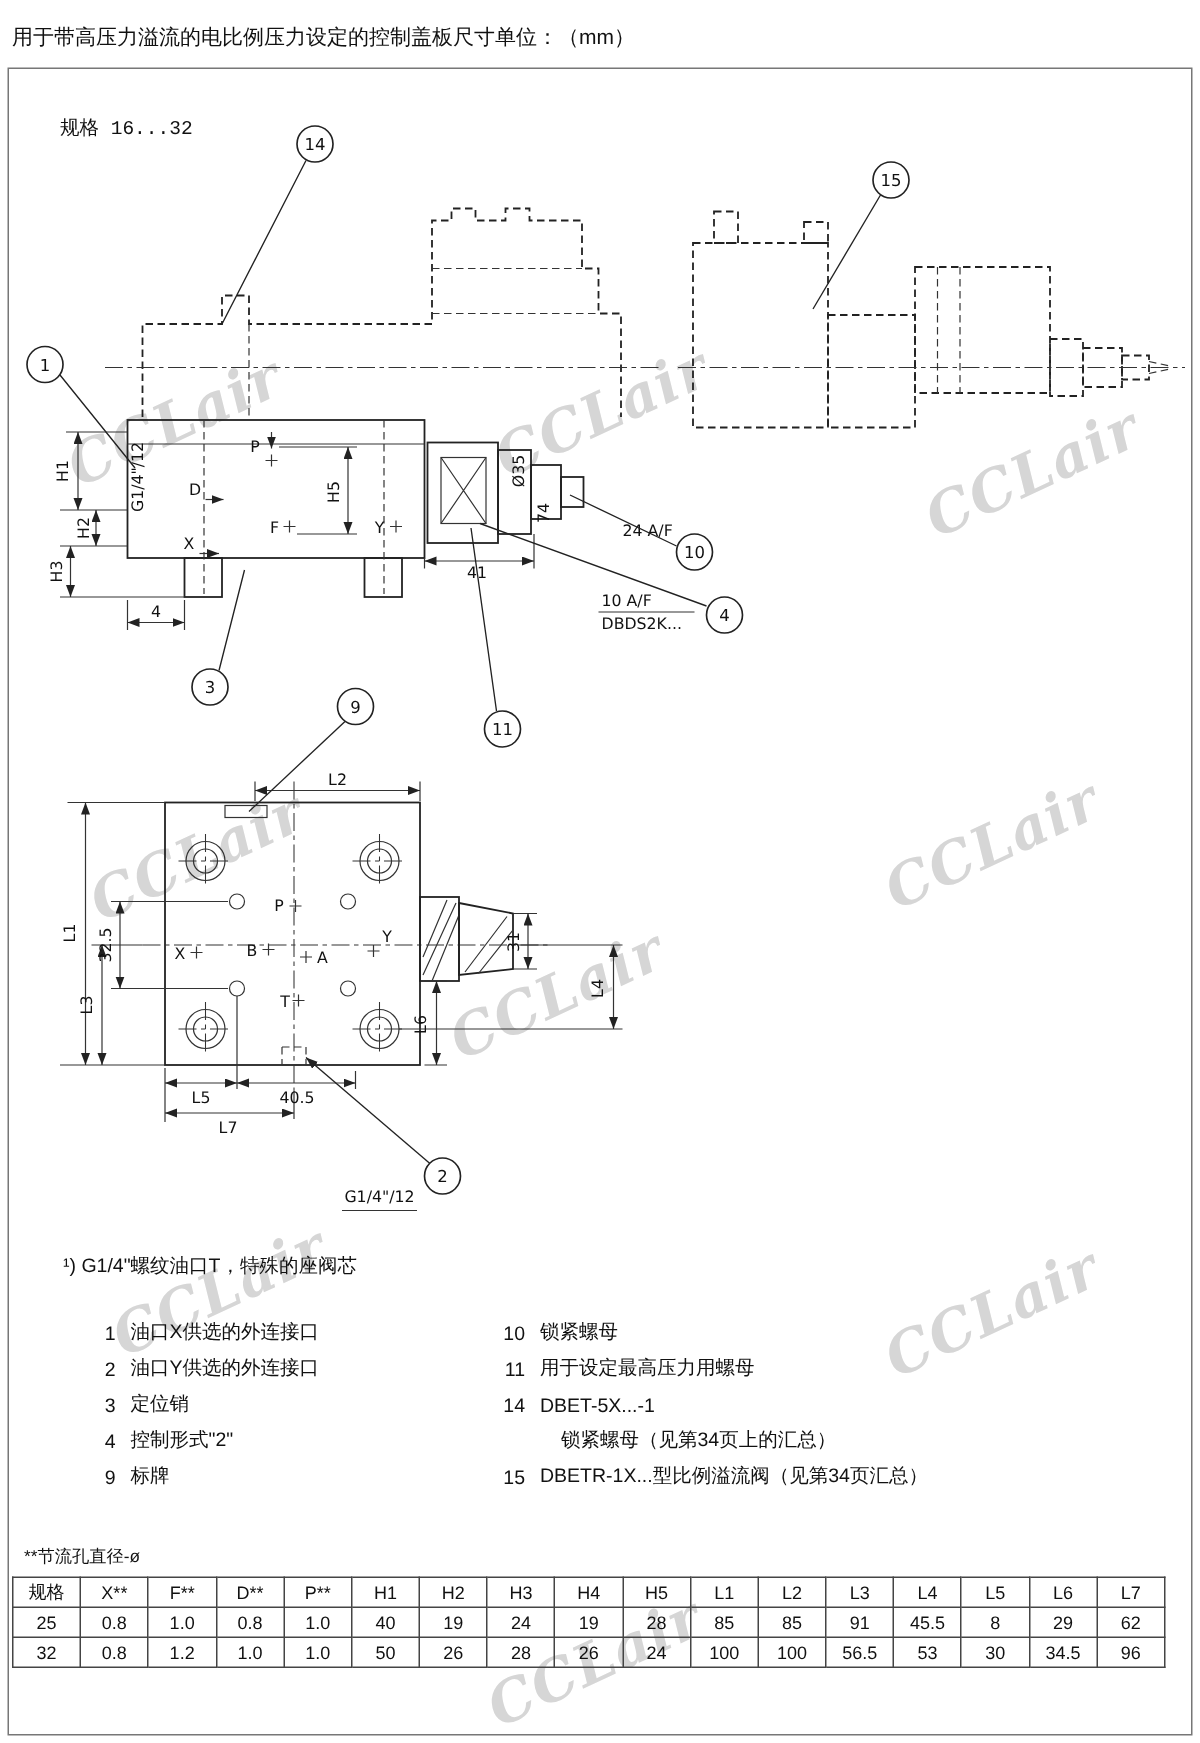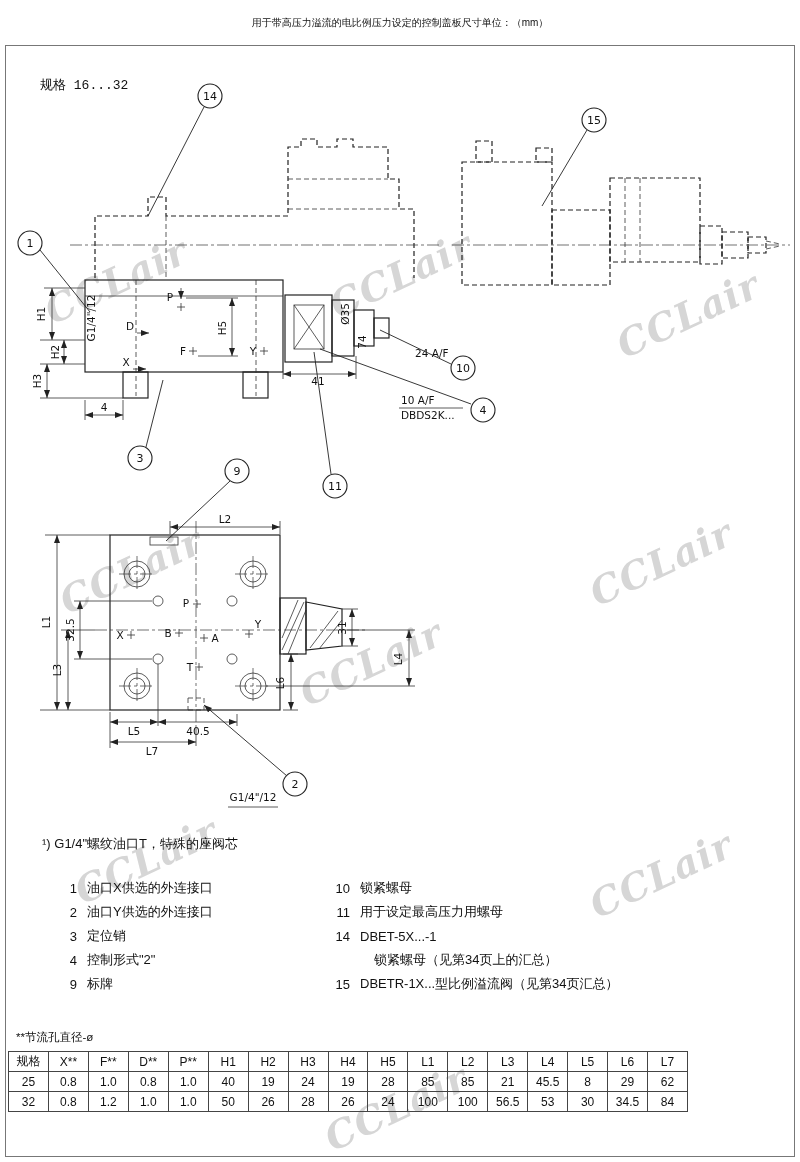--- a/index.html
+++ b/index.html
@@ -1,41 +1,41 @@
 <!DOCTYPE html>
 <html><head>
 <meta charset="utf-8">
 <style>
   html,body{margin:0;padding:0;background:#fff;}
   .page{position:relative;width:800px;height:1162px;background:#ffffff;overflow:hidden;
         font-family:"Liberation Sans","DejaVu Sans",sans-serif;color:#111;}
   .wm{position:absolute;font-family:"DejaVu Serif",serif;font-style:italic;font-weight:bold;
       font-size:38px;color:#d6d6d6;transform:rotate(-25deg);letter-spacing:1px;z-index:0;white-space:nowrap;}
   .frame{position:absolute;left:5px;top:45px;width:788px;height:1110px;border:1px solid #777;z-index:1;}
-  .header{position:absolute;left:8px;top:16px;width:784px;display:flex;justify-content:center;
-          font-size:10px;z-index:3;}
+  .header{position:absolute;left:8px;top:16px;width:784px;display:flex;justify-content:flex-start;
+          font-size:14px;z-index:3;}
   .spec{position:absolute;left:40px;top:76px;font-size:13px;z-index:3;font-family:Liberation Mono, monospace;}
   svg.drawing{position:absolute;left:0;top:0;z-index:2;}
   svg text{font-family:"DejaVu Sans",sans-serif;font-size:10.5px;fill:#111;}
   svg text.co{font-size:11px;}
   .ol{stroke:#222;fill:none;stroke-width:1.2;}
   .th{stroke:#333;fill:none;stroke-width:0.8;}
   .dim{stroke:#333;fill:none;stroke-width:0.8;}
   .ldr{stroke:#222;fill:none;stroke-width:0.9;}
   .dash{stroke-dasharray:5 3;}
   .cl{stroke:#333;fill:none;stroke-width:0.7;stroke-dasharray:12 3 3 3;}
   .cob{fill:#fff;stroke:#222;stroke-width:1.1;}
   .footnote{position:absolute;left:42px;top:835px;font-size:13px;z-index:3;}
   .legend-left{position:absolute;left:55px;top:876px;z-index:3;}
   .legend-right{position:absolute;left:328px;top:876px;z-index:3;}
   .lrow{display:flex;height:24px;align-items:center;font-size:13px;}
   .lnum{width:22px;text-align:right;margin-right:10px;flex:none;}
   .lrow.cont .ltext{padding-left:14px;}
   .note{position:absolute;left:16px;top:1030px;font-size:11.5px;z-index:3;}
-  table.dims{position:absolute;left:8px;top:1051px;width:680px;border-collapse:collapse;z-index:3;
+  table.dims{position:absolute;left:8px;top:1051px;width:769px;border-collapse:collapse;z-index:3;
              font-size:12px;table-layout:fixed;}
   .dims th,.dims td{border:1px solid #444;height:19px;text-align:center;padding:0;font-weight:normal;
                     background:transparent;overflow:hidden;}
 </style>
 </head>
 <body>
 
 <div class="page">
 
   <div class="wm" style="left:40px;top:258px;">CCLair</div>
@@ -295,21 +295,21 @@
         <td>1.0</td>
         <td>0.8</td>
         <td>1.0</td>
         <td>40</td>
         <td>19</td>
         <td>24</td>
         <td>19</td>
         <td>28</td>
         <td>85</td>
         <td>85</td>
-        <td>21</td>
+        <td>91</td>
         <td>45.5</td>
         <td>8</td>
         <td>29</td>
         <td>62</td>
       </tr>
       <tr>
         <td>32</td>
         <td>0.8</td>
         <td>1.2</td>
         <td>1.0</td>
@@ -318,18 +318,18 @@
         <td>26</td>
         <td>28</td>
         <td>26</td>
         <td>24</td>
         <td>100</td>
         <td>100</td>
         <td>56.5</td>
         <td>53</td>
         <td>30</td>
         <td>34.5</td>
-        <td>84</td>
+        <td>96</td>
       </tr>
     </tbody>
   </table>
 
 </div>
 
 </body></html>

